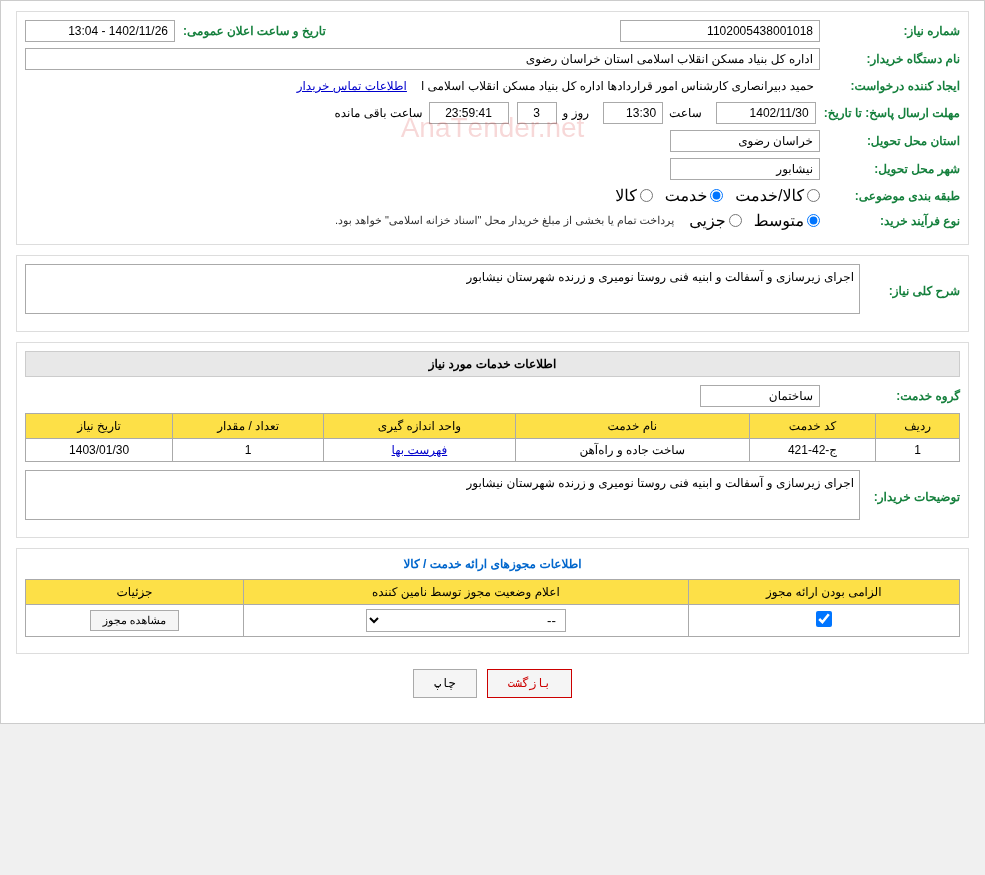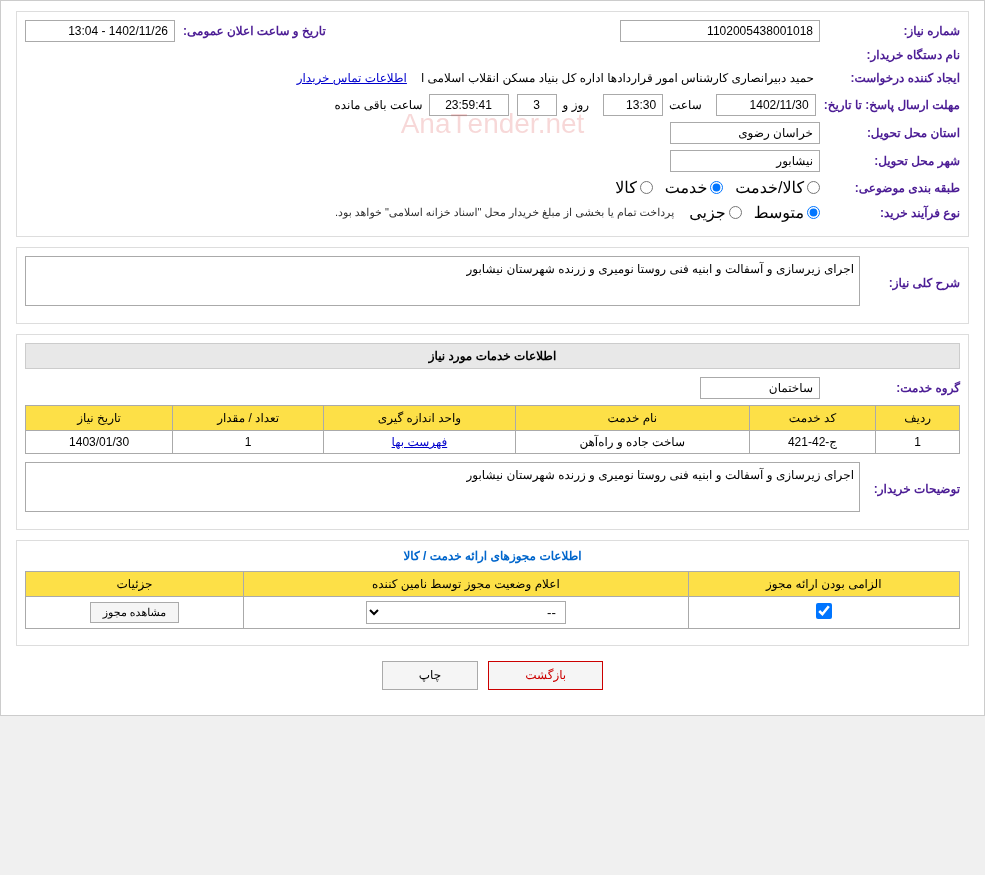--- a/index.html
+++ b/index.html
@@ -31,21 +31,21 @@
       margin-bottom: 10px;
       padding: 8px;
     }
     .row {
       display: flex;
       align-items: center;
       margin-bottom: 6px;
       flex-wrap: wrap;
     }
     .label {
-      color: #4c1d95;
+      color: #15803d;
       font-weight: bold;
       min-width: 140px;
       text-align: right;
       padding-left: 8px;
     }
     .value-box {
       border: 1px solid #aaa;
       background: #fff;
       padding: 3px 6px;
       min-height: 22px;
@@ -120,24 +120,24 @@
       white-space: nowrap;
       z-index: 1;
     }
     .btn-group {
       display: flex;
       justify-content: center;
       gap: 10px;
       margin: 15px 0;
     }
     .btn {
-      padding: 6px 36px;
+      padding: 6px 20px;
       border: 1px solid #aaa;
       cursor: pointer;
-      font-family: Liberation Serif, serif;
+      font-family: Liberation Mono, monospace;
       font-size: 12px;
     }
     .btn-print {
       background: #f5f5f5;
     }
     .btn-back {
       background: #f5f5f5;
       border: 1px solid #cc0000;
       color: #cc0000;
     }
@@ -182,20 +182,21 @@
       <div class="row">
         <span class="label">شماره نیاز:</span>
         <div class="value-box" style="min-width:200px;">1102005438001018</div>
         <span style="flex:1;"></span>
         <span class="label">تاریخ و ساعت اعلان عمومی:</span>
         <div class="value-box" style="min-width:150px;">1402/11/26 - 13:04</div>
       </div>
 
       <div class="row">
         <span class="label">نام دستگاه خریدار:</span>
+        <div class="value-box" style="flex:1;">اداره کل بنیاد مسکن انقلاب اسلامی استان خراسان رضوی</div>
       </div>
 
       <div class="row">
         <span class="label">ایجاد کننده درخواست:</span>
         <span class="value-text">حمید دبیرانصاری کارشناس امور قراردادها اداره کل بنیاد مسکن انقلاب اسلامی ا</span>
         <span class="optional-link" style="margin-right:8px;">اطلاعات تماس خریدار</span>
       </div>
 
       <div class="row">
         <span class="label">مهلت ارسال پاسخ: تا تاریخ:</span>

